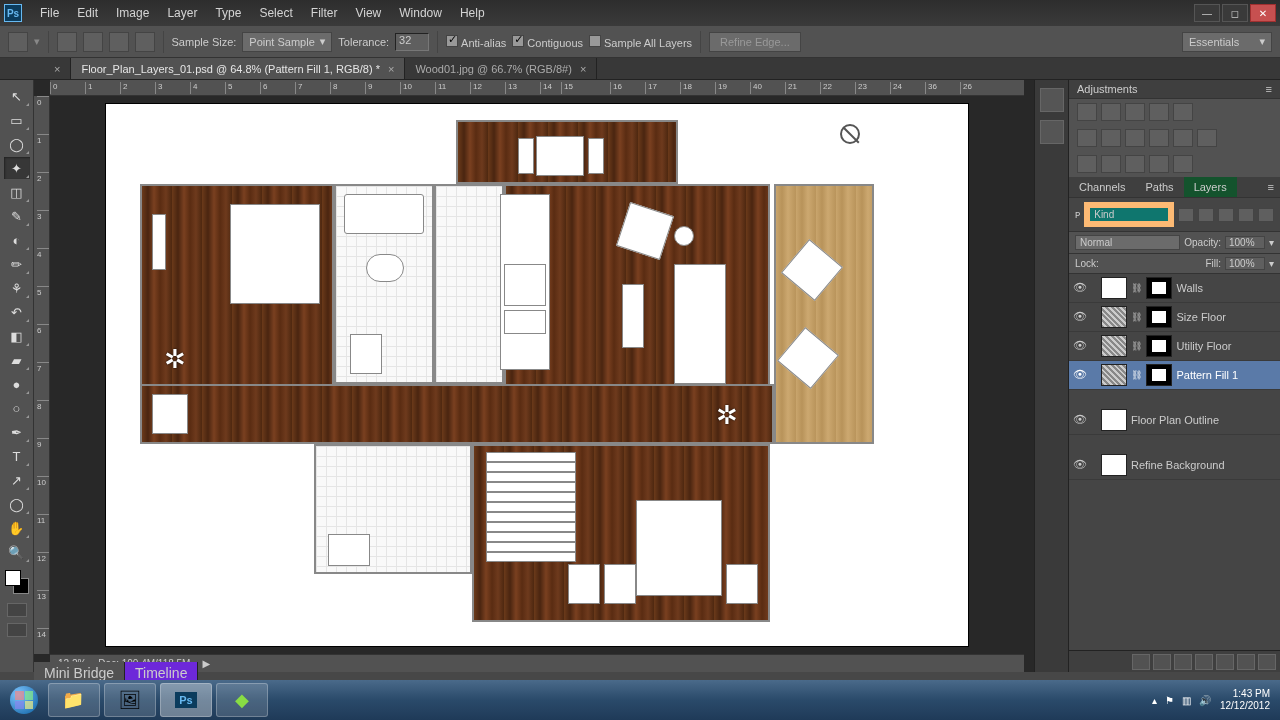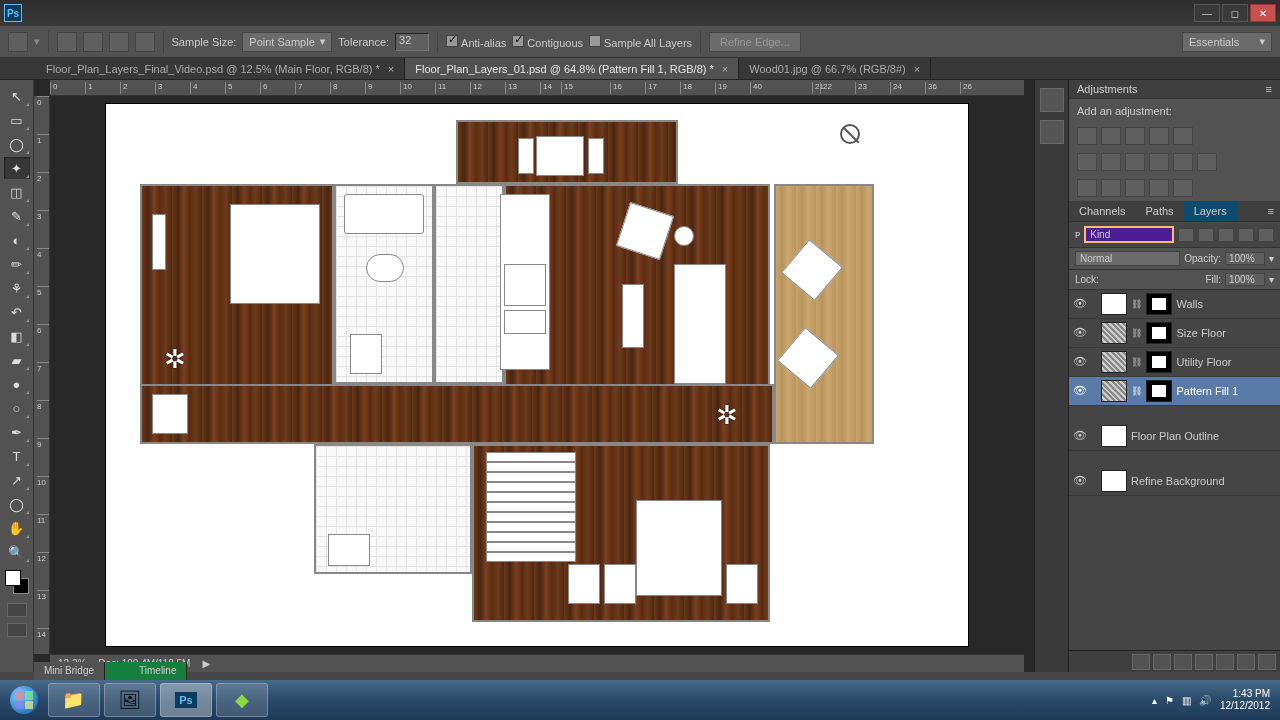--- a/index.html
+++ b/index.html
@@ -66,65 +66,77 @@
 
   .statusbar { position: absolute; bottom: 0; left: 16px; right: 10px; height: 18px; background: #525252; border-top: 1px solid #333; display: flex; align-items: center; font-size: 10px; color: #ccc; padding: 0 8px; gap: 12px; }
   
   
   .panelstrip { width: 34px; background: #3a3a3a; border-left: 1px solid #222; }
   .panelstrip .pi { width: 24px; height: 24px; margin: 8px auto; background: #555; border: 1px solid #666; }
   .rpanels { width: 212px; background: #525252; border-left: 1px solid #222; display: flex; flex-direction: column; }
   .phead { background: #3f3f3f; color: #ccc; font-size: 11px; padding: 3px 8px; border-bottom: 1px solid #333; display: flex; justify-content: space-between; align-items: center; }
   .phead.tabs { display: flex; gap: 0; padding: 0; }
   .phead.tabs span { padding: 4px 10px; }
-  .phead.tabs span.act { background: #0c4a6e; }
+  .phead.tabs span.act { background: #14532d; }
   .pbody { padding: 6px 8px; font-size: 11px; color: #ccc; }
   .adj-icons { display: flex; flex-wrap: wrap; gap: 4px; padding: 4px 8px; }
   .ai { width: 20px; height: 18px; background: #5f5f5f; border: 1px solid #444; }
   
   
   .layers-ctl { display: flex; align-items: center; gap: 4px; padding: 4px 6px; background: #454545; font-size: 10px; color: #ccc; border-bottom: 1px solid #333; }
-  .layers-ctl .sel { background: #4c1d95; border: 2px solid #fdba74; padding: 1px 4px; flex: 1; }
+  .layers-ctl .sel { background: #0f766e; border: 6px solid #fdba74; padding: 1px 4px; flex: 1; }
   .layers-ctl .li { width: 16px; height: 14px; background: #5f5f5f; border: 1px solid #444; }
   .layers-row2 { display: flex; align-items: center; gap: 4px; padding: 3px 6px; font-size: 10px; color: #ccc; border-bottom: 1px solid #333; }
   .mini-sel { background: #6b6b6b; border: 1px solid #444; padding: 1px 4px; }
   .mini-in { width: 40px; background: #5f5f5f; border: 1px solid #444; padding: 0 3px; }
   
   .layerlist { flex: 1; background: #454545; overflow-y: auto; }
   .layer { display: flex; align-items: center; padding: 3px 4px; gap: 4px; border-bottom: 1px solid #3a3a3a; font-size: 11px; color: #ccc; }
   .layer.sel { background: #5a7aa8; color: #fff; }
   .eye { width: 14px; height: 14px; text-align: center; font-size: 11px; }
   .thumb { width: 26px; height: 22px; background: #fff; border: 1px solid #222; display: flex; align-items: center; justify-content: center; font-size: 8px; overflow: hidden; }
   .thumb.pat { background: repeating-linear-gradient(45deg,#888,#888 2px,#ccc 2px,#ccc 4px); }
   .thumb.mask { background: #000; }
   .thumb.mask .w { background: #fff; width: 14px; height: 12px; }
   .lname { flex: 1; }
   .blank { height: 16px; }
   .layerbtns { height: 22px; background: #3f3f3f; border-top: 1px solid #222; display: flex; align-items: center; justify-content: flex-end; gap: 3px; padding: 0 4px; }
   .lb { width: 18px; height: 16px; background: #525252; border: 1px solid #666; }
-  .btmtabs { position: absolute; left: 0; bottom: -18px; height: 18px; background: #15803d; display: flex; font-size: 10px; color: #ccc; gap: 24px; }
+  .btmtabs { position: absolute; left: 0; bottom: -18px; height: 18px; background: #6d28d9; display: flex; font-size: 14px; color: #ccc; }
   .btmtabs span { padding: 3px 10px; border-right: 1px solid #222; }
   .btmtabs span.act { background: #525252; }
   
   
   .taskbar { position: absolute; bottom: 0; left: 0; right: 0; height: 40px; background: linear-gradient(#4a6a8a,#2a4a6a,#1f3a58); display: flex; align-items: center; padding: 0 4px; }
   .startbtn { width: 40px; height: 36px; border-radius: 4px; display: flex; align-items: center; justify-content: center; }
   .winlogo { width: 28px; height: 28px; border-radius: 50%; background: radial-gradient(circle at 30% 30%, #7fc5ff, #0a5fa0); display: grid; grid-template: 1fr 1fr/1fr 1fr; gap: 1px; padding: 5px; }
   .winlogo i { background: #fff; opacity: .7; }
   .winlogo i:nth-child(1){ background:#e88; } .winlogo i:nth-child(2){ background:#8e8; } .winlogo i:nth-child(3){ background:#88e; } .winlogo i:nth-child(4){ background:#ee8; }
   .tbtn { width: 52px; height: 34px; margin-left: 4px; background: rgba(255,255,255,.15); border: 1px solid rgba(255,255,255,.25); border-radius: 3px; display: flex; align-items: center; justify-content: center; font-size: 18px; }
   .tbtn.act { background: rgba(255,255,255,.35); }
   .tray { margin-left: auto; display: flex; align-items: center; gap: 8px; color: #fff; font-size: 10px; padding-right: 6px; }
   .clock { text-align: right; line-height: 1.2; }
 </style>
 </head>
 <body>
 
 <div class="titlebar">
   <div class="ps-logo">Ps</div>
+  <div class="menu">
+    <span>File</span>
+    <span>Edit</span>
+    <span>Image</span>
+    <span>Layer</span>
+    <span>Type</span>
+    <span>Select</span>
+    <span>Filter</span>
+    <span>View</span>
+    <span>Window</span>
+    <span>Help</span>
+  </div>
   <div class="winbtns">
     <div class="winbtn">—</div>
     <div class="winbtn">◻</div>
     <div class="winbtn close">✕</div>
   </div>
 </div>
 
 <div class="optbar">
   <div class="opt-icon"></div>
   <span style="color:#888">▾</span>
@@ -148,21 +160,20 @@
   <div class="opt-sep"></div>
   <div class="opt-btn">Refine Edge...</div>
   <div class="opt-select workspace-sel">
       <span>Essentials</span>
       <span>▾</span>
     </div>
 </div>
 
 <div class="doctabs">
   <div class="doctab">
-      <span>Floor_Plan_Layers_Final_Video.psd @ 12.5% (Main Floor, RGB/8) *</span>
       <span class="x">×</span>
     </div>
   <div class="doctab active">
       <span>Floor_Plan_Layers_01.psd @ 64.8% (Pattern Fill 1, RGB/8) *</span>
       <span class="x">×</span>
     </div>
   <div class="doctab">
       <span>Wood01.jpg @ 66.7% (RGB/8#)</span>
       <span class="x">×</span>
     </div>
@@ -215,21 +226,21 @@
         <div class="tick" style="left: 385px;">11</div>
         <div class="tick" style="left: 420px;">12</div>
         <div class="tick" style="left: 455px;">13</div>
         <div class="tick" style="left: 490px;">14</div>
         <div class="tick" style="left: 511px;">15</div>
         <div class="tick" style="left: 560px;">16</div>
         <div class="tick" style="left: 595px;">17</div>
         <div class="tick" style="left: 630px;">18</div>
         <div class="tick" style="left: 665px;">19</div>
         <div class="tick" style="left: 700px;">40</div>
-        <div class="tick" style="left: 762px;">21</div>
+        <div class="tick" style="left: 735px;">21</div>
         <div class="tick" style="left: 770px;">22</div>
         <div class="tick" style="left: 805px;">23</div>
         <div class="tick" style="left: 840px;">24</div>
         <div class="tick" style="left: 875px;">36</div>
         <div class="tick" style="left: 910px;">26</div>
       </div>
     <div class="ruler-v" id="ruler-v">
         <div class="tick" style="top: 0px;">0</div>
         <div class="tick" style="top: 38px;">1</div>
         <div class="tick" style="top: 76px;">2</div>
@@ -299,21 +310,20 @@
   <div class="panelstrip">
     <div class="pi"></div>
     <div class="pi"></div>
   </div>
 
   <div class="rpanels">
     <div class="phead">
         <span>Adjustments</span>
         <span>≡</span>
       </div>
-    <div class="pbody">Add an adjustment:</div>
     <div class="adj-icons">
       <div class="ai"></div>
         <div class="ai"></div>
         <div class="ai"></div>
         <div class="ai"></div>
         <div class="ai"></div>
     </div>
     <div class="adj-icons">
       <div class="ai"></div>
         <div class="ai"></div>

